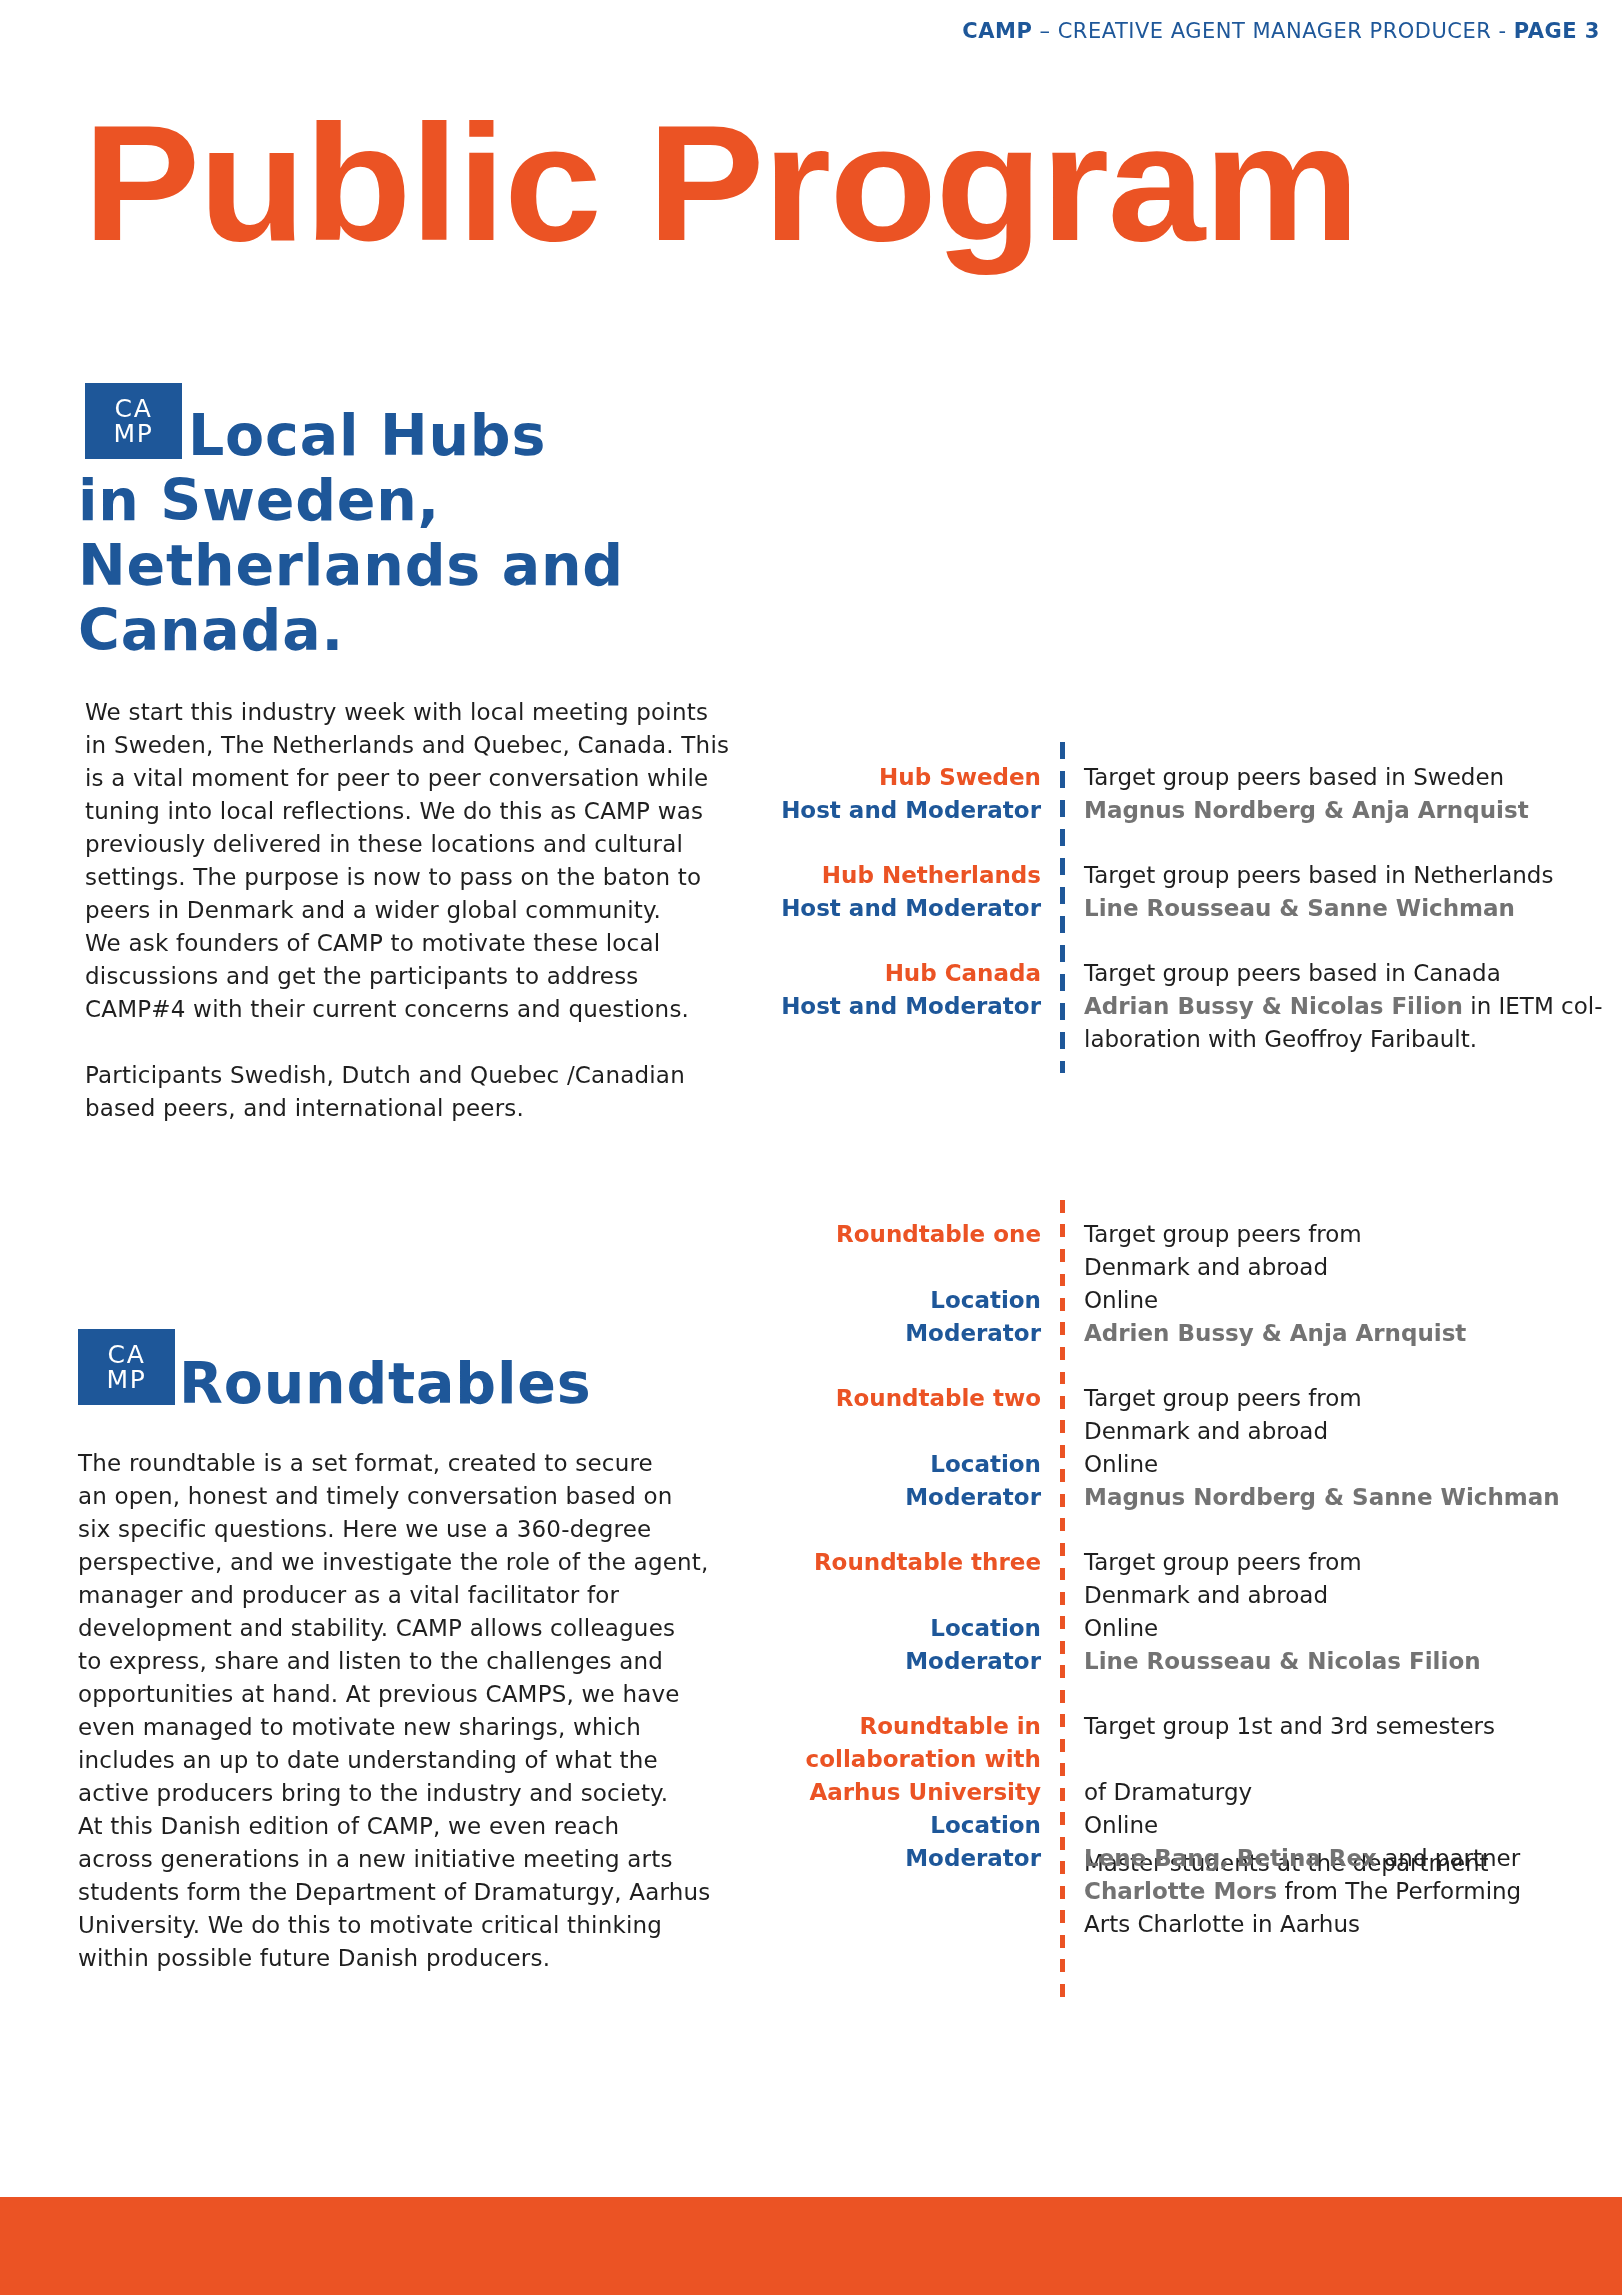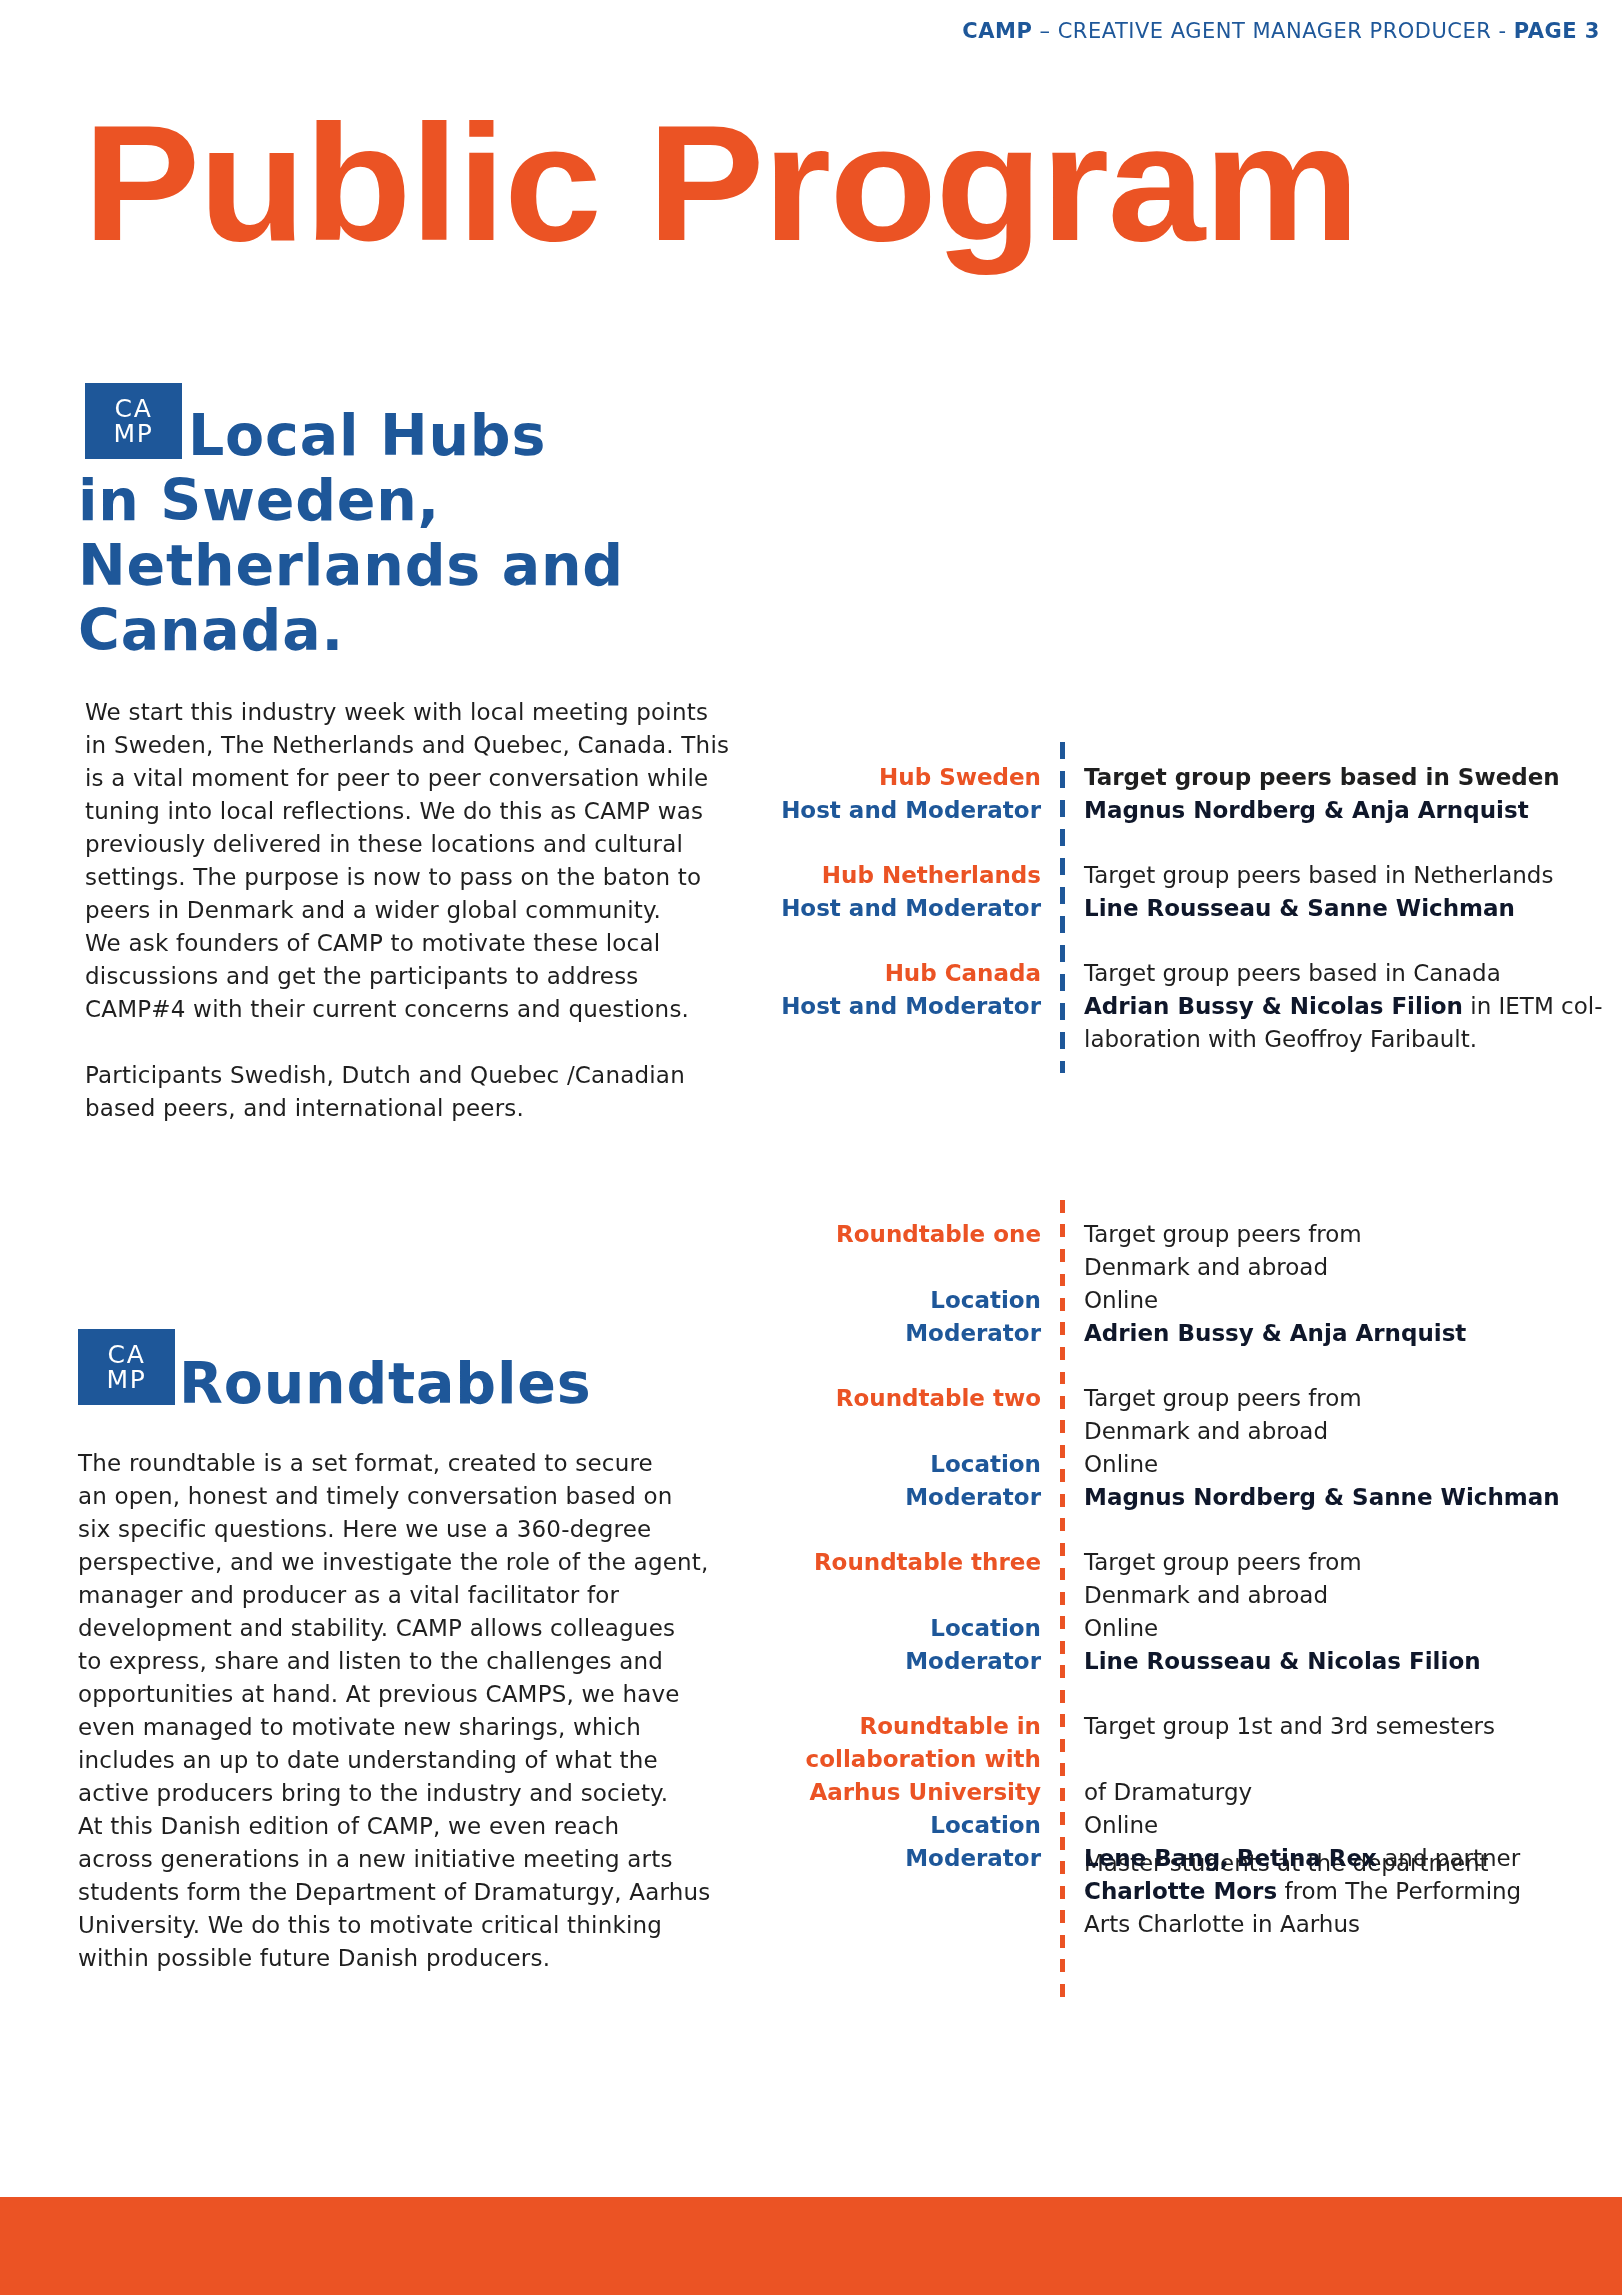--- a/index.html
+++ b/index.html
@@ -34,21 +34,21 @@
   }
   .body-text {
     position: absolute; font-size: 23px; line-height: 33px; color: #1f1f1f;
     white-space: pre-line; margin: 0; letter-spacing: 0.2px;
   }
   .info-row { position: absolute; font-size: 23px; line-height: 33px; white-space: nowrap; }
   .lbl { text-align: center; font-weight: bold; }
   .lbl.orange { color: #eb5324; }
   .lbl.blue { color: #1e5799; }
   .val { color: #1f1f1f; }
-  .val .hl { color: #0f172a; font-weight: bold; }
+  .val .hl { color: #737373; font-weight: bold; }
   .dash-line {
     position: absolute; width: 5px;
   }
   .dash-line.blue {
     background: repeating-linear-gradient(to bottom, #1e5799 0 17px, transparent 17px 29px);
   }
   .dash-line.orange {
     background: repeating-linear-gradient(to bottom, #eb5324 0 12.7px, transparent 12.7px 24.5px);
   }
   .footer-bar { position: absolute; left: 0; top: 2197px; width: 1623px; height: 98px; background: #eb5324; }
@@ -82,21 +82,21 @@
 discussions and get the participants to address
 CAMP#4 with their current concerns and questions.
 
 Participants Swedish, Dutch and Quebec /Canadian
 based peers, and international peers.</p>
 
 <div class="dash-line blue" style="left:1060px; top:742px; height:331px;"></div>
 
 <div>
   <div class="info-row lbl orange" style="right:582px; top:761px;">Hub Sweden</div>
-  <div class="info-row val" style="left:1084px; top:761px;font-weight:bold;">Target group peers based in Sweden</div>
+  <div class="info-row val" style="left:1084px; top:761px;">Target group peers based in Sweden</div>
   <div class="info-row lbl blue" style="right:582px; top:794px;">Host and Moderator</div>
   <div class="info-row val" style="left:1084px; top:794px;"><span class="hl">Magnus Nordberg &amp; Anja Arnquist</span></div>
 </div>
 
 <div>
   <div class="info-row lbl orange" style="right:582px; top:859px;">Hub Netherlands</div>
   <div class="info-row val" style="left:1084px; top:859px;">Target group peers based in Netherlands</div>
   <div class="info-row lbl blue" style="right:582px; top:892px;">Host and Moderator</div>
   <div class="info-row val" style="left:1084px; top:892px;"><span class="hl">Line Rousseau &amp; Sanne Wichman</span></div>
 </div>

